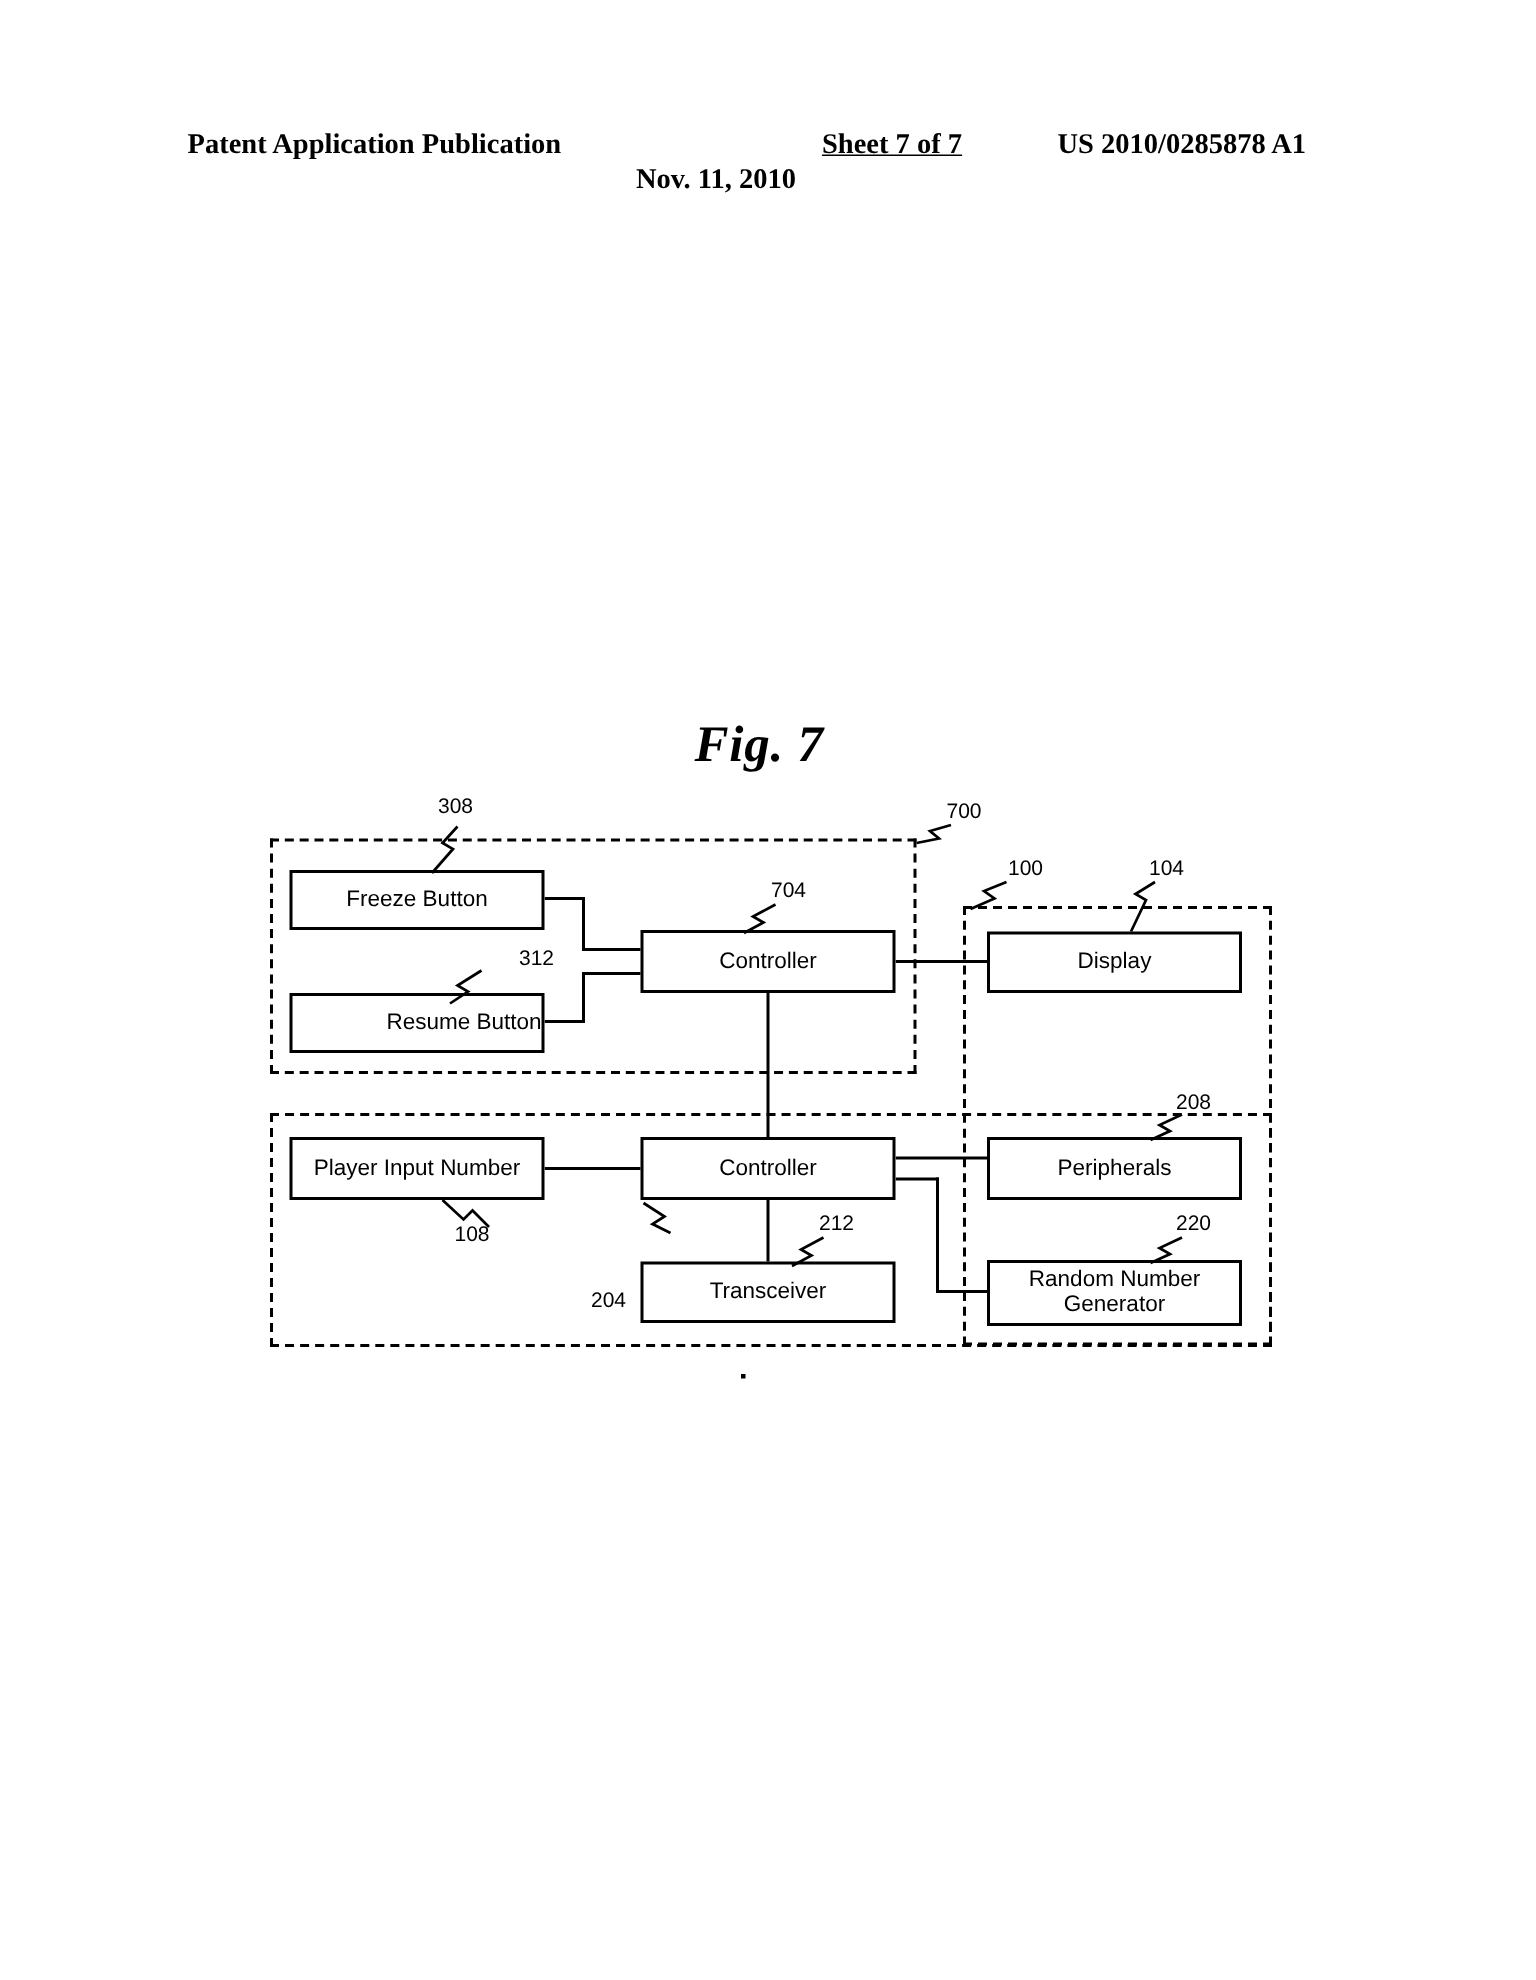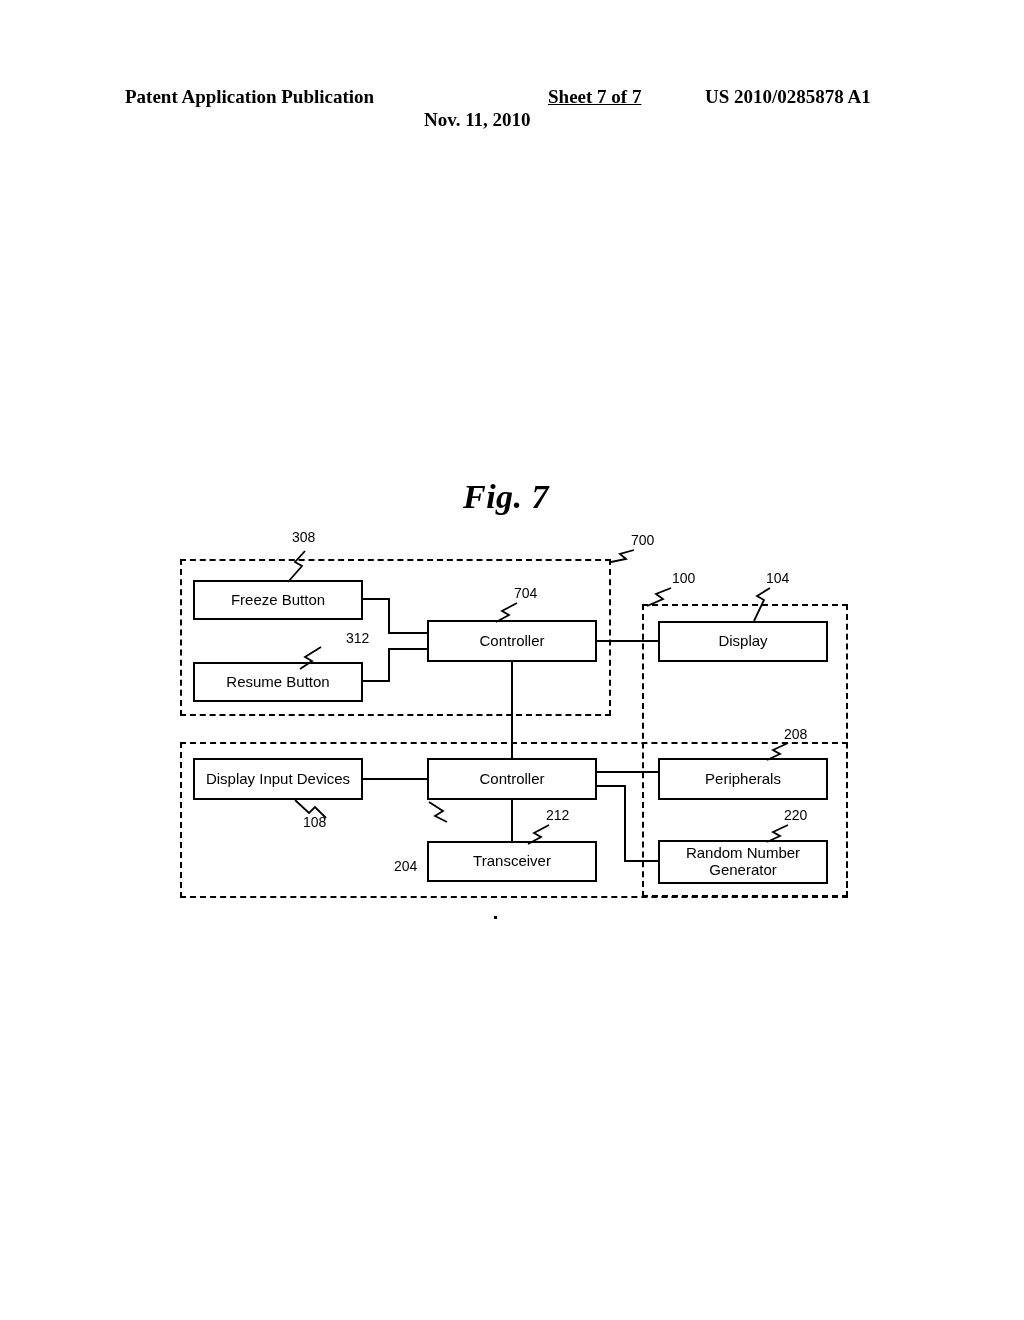--- a/index.html
+++ b/index.html
@@ -102,21 +102,21 @@
     justify-content: center;
     text-align: center;
     font-family: "Liberation Sans", sans-serif;
     font-size: 15px;
     line-height: 1.12;
     color: #000;
     z-index: 5;
   }
 
   #node-freeze    { left: 193px; top: 580px; width: 170px; height: 40px; }
-  #node-resume    { left: 193px; top: 662px; width: 170px; height: 40px; }
+  #node-resume    { left: 193px; top: 662px; width: 170px; height: 40px; justify-content: flex-end; }
   #node-controller{ left: 427px; top: 620px; width: 170px; height: 42px; }
   #node-display   { left: 658px; top: 621px; width: 170px; height: 41px; }
   #node-player    { left: 193px; top: 758px; width: 170px; height: 42px; }
   #node-processor { left: 427px; top: 758px; width: 170px; height: 42px; }
   #node-transceiver{left: 427px; top: 841px; width: 170px; height: 41px; }
   #node-peripherals{left: 658px; top: 758px; width: 170px; height: 42px; }
   #node-rng       { left: 658px; top: 840px; width: 170px; height: 44px; }
 
   
   .wire {
@@ -201,21 +201,21 @@
   <div class="node" id="node-resume">
     <span>Resume Button</span>
   </div>
   <div class="node" id="node-controller">
     <span>Controller</span>
   </div>
   <div class="node" id="node-display">
     <span>Display</span>
   </div>
   <div class="node" id="node-player">
-    <span>Display Input Devices</span>
+    <span>Player Input Number</span>
   </div>
   <div class="node" id="node-processor">
     <span>Controller</span>
   </div>
   <div class="node" id="node-transceiver">
     <span>Transceiver</span>
   </div>
   <div class="node" id="node-peripherals">
     <span>Peripherals</span>
   </div>

